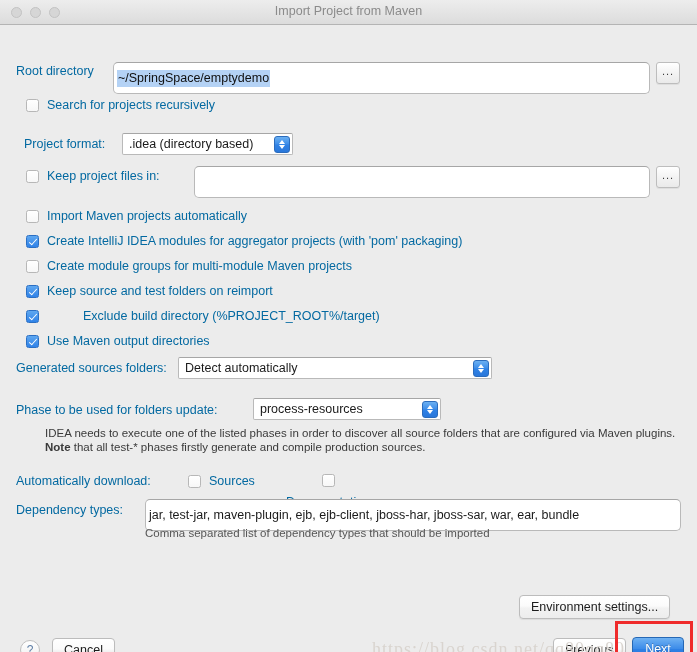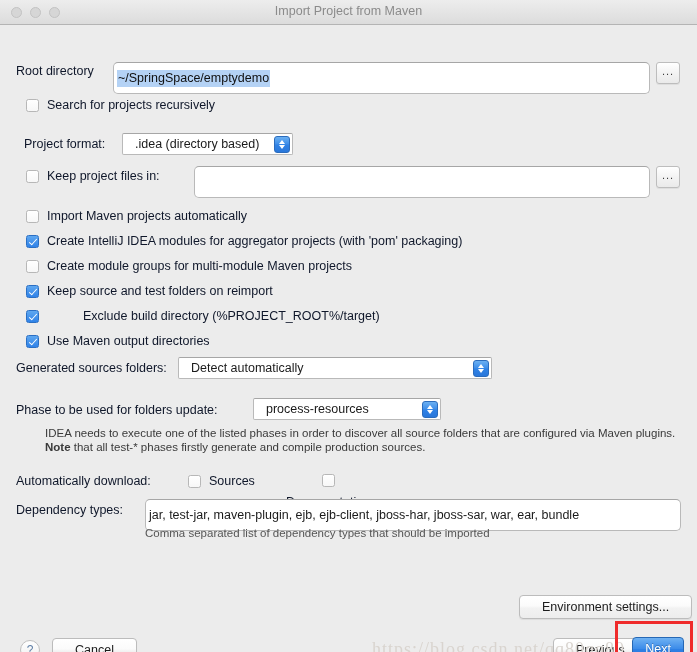--- a/index.html
+++ b/index.html
@@ -47,21 +47,21 @@
 
   
   .content {
     position: relative;
     height: 628px;
     background: #ececec;
   }
 
   .lbl {
     font-size: 12.5px;
-    color: #0f172a;
+    color: #0369a1;
     white-space: nowrap;
   }
   .lbl-bold { font-weight: bold; }
 
   .row { position: absolute; display: flex; align-items: center; }
 
   
   .textfield {
     background: #ffffff;
     border: 1px solid #b9b9b9;
@@ -128,21 +128,21 @@
   
   .combo {
     background: #ffffff;
     border: 1px solid #b9b9b9;
     border-top-color: #a6a6a6;
     box-sizing: border-box;
     height: 22px;
     border-radius: 2px;
     display: flex; align-items: center;
     font-size: 12.5px; color: #1a1a1a;
-    padding-left: 12px;
+    padding-left: 6px;
     position: relative;
   }
   .stepper {
     position: absolute;
     right: 2px; top: 2px;
     width: 16px; height: 17px;
     border-radius: 3px;
     background: linear-gradient(to bottom, #6bb0f2 0%, #3d8de9 48%, #2f82e6 52%, #2a77da 100%);
     border: 1px solid #2b6cbd;
     box-sizing: border-box;
@@ -168,21 +168,21 @@
     color: #555555;
   }
 
   
   .btn {
     background: linear-gradient(to bottom, #ffffff 0%, #fbfbfb 45%, #f2f2f2 55%, #ededed 100%);
     border: 1px solid #bcbcbc;
     border-radius: 4px;
     box-sizing: border-box;
     height: 24px;
-    padding: 0 22px;
+    padding: 0 11px;
     display: flex; align-items: center; justify-content: center;
     font-size: 12.5px; color: #1c1c1c;
     box-shadow: 0 1px 1px rgba(0,0,0,0.07);
     white-space: nowrap;
   }
   .btn.primary {
     background: linear-gradient(to bottom, #6fb2f3 0%, #3d8ce9 48%, #2e80e5 52%, #2a76d9 100%);
     border: 1px solid #2668b5;
     color: #ffffff;
     text-shadow: 0 -1px 0 rgba(0,0,0,0.25);

